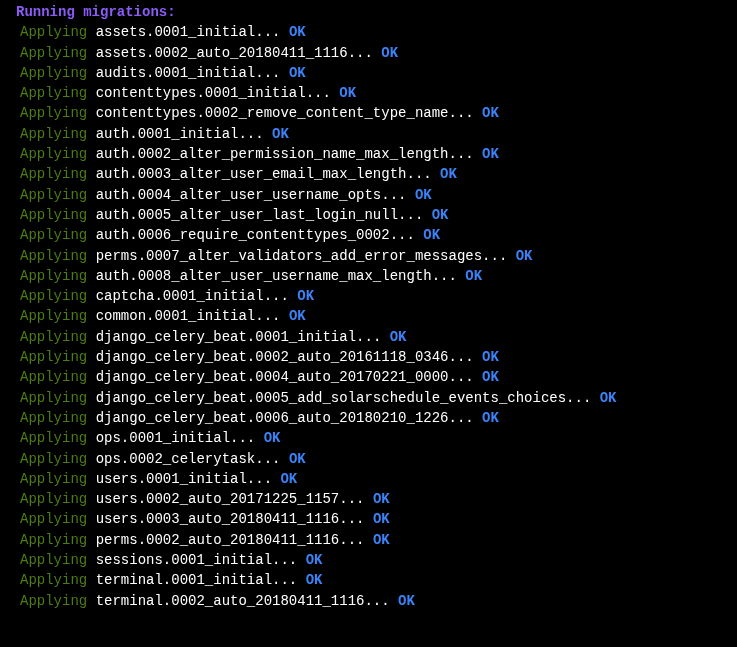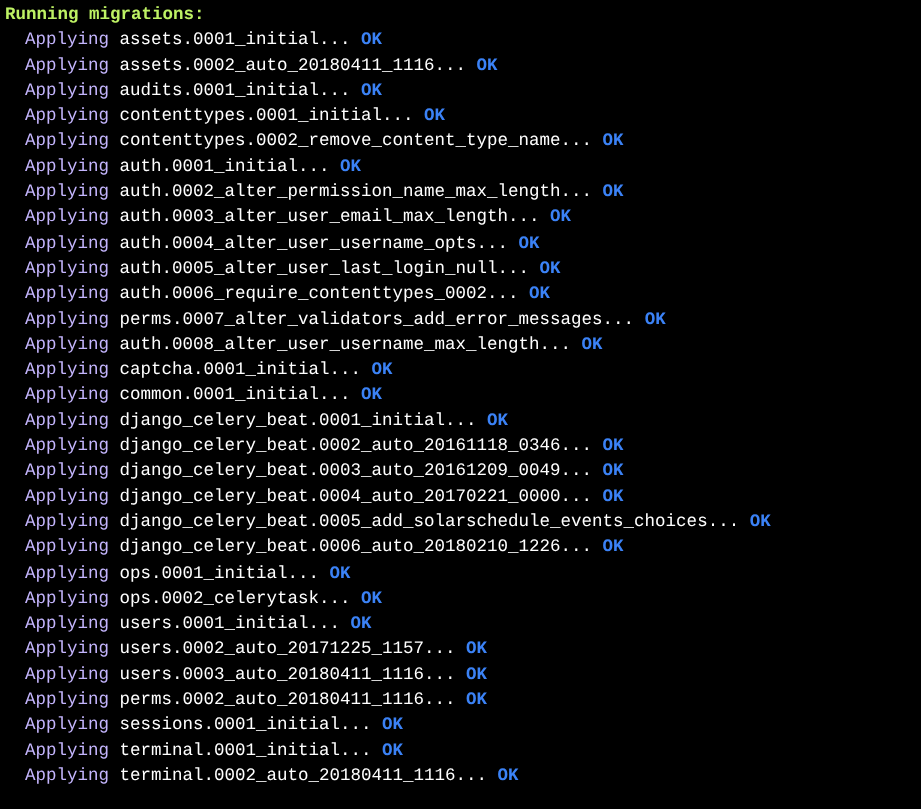--- a/index.html
+++ b/index.html
@@ -11,30 +11,30 @@
       background-color: #000000;
       font-family: "Consolas", "Monaco", "Courier New", monospace;
       font-size: 14px;
       line-height: 1.45;
       color: #ffffff;
       padding: 2px 0;
       width: 737px;
       overflow: hidden;
     }
     .header {
-      color: #bef264;
+      color: #8b5cf6;
       font-weight: bold;
-      padding-left: 4px;
+      padding-left: 16px;
     }
     .migration-line {
       padding-left: 20px;
       white-space: nowrap;
     }
     .applying {
-      color: #c4b5fd;
+      color: #4d7c0f;
     }
     .migration-name {
       color: #ffffff;
     }
     .ok {
       color: #3b82f6;
       font-weight: bold;
     }
   </style>
 </head>
@@ -52,21 +52,20 @@
     <div class="migration-line"><span class="applying">Applying </span><span class="migration-name">auth.0003_alter_user_email_max_length</span><span class="migration-name">... </span><span class="ok">OK</span></div>
     <div class="migration-line"><span class="applying">Applying </span><span class="migration-name">auth.0004_alter_user_username_opts</span><span class="migration-name">... </span><span class="ok">OK</span></div>
     <div class="migration-line"><span class="applying">Applying </span><span class="migration-name">auth.0005_alter_user_last_login_null</span><span class="migration-name">... </span><span class="ok">OK</span></div>
     <div class="migration-line"><span class="applying">Applying </span><span class="migration-name">auth.0006_require_contenttypes_0002</span><span class="migration-name">... </span><span class="ok">OK</span></div>
     <div class="migration-line"><span class="applying">Applying </span><span class="migration-name">perms.0007_alter_validators_add_error_messages</span><span class="migration-name">... </span><span class="ok">OK</span></div>
     <div class="migration-line"><span class="applying">Applying </span><span class="migration-name">auth.0008_alter_user_username_max_length</span><span class="migration-name">... </span><span class="ok">OK</span></div>
     <div class="migration-line"><span class="applying">Applying </span><span class="migration-name">captcha.0001_initial</span><span class="migration-name">... </span><span class="ok">OK</span></div>
     <div class="migration-line"><span class="applying">Applying </span><span class="migration-name">common.0001_initial</span><span class="migration-name">... </span><span class="ok">OK</span></div>
     <div class="migration-line"><span class="applying">Applying </span><span class="migration-name">django_celery_beat.0001_initial</span><span class="migration-name">... </span><span class="ok">OK</span></div>
     <div class="migration-line"><span class="applying">Applying </span><span class="migration-name">django_celery_beat.0002_auto_20161118_0346</span><span class="migration-name">... </span><span class="ok">OK</span></div>
-    <div class="migration-line"><span class="applying">Applying </span><span class="migration-name">django_celery_beat.0003_auto_20161209_0049</span><span class="migration-name">... </span><span class="ok">OK</span></div>
     <div class="migration-line"><span class="applying">Applying </span><span class="migration-name">django_celery_beat.0004_auto_20170221_0000</span><span class="migration-name">... </span><span class="ok">OK</span></div>
     <div class="migration-line"><span class="applying">Applying </span><span class="migration-name">django_celery_beat.0005_add_solarschedule_events_choices</span><span class="migration-name">... </span><span class="ok">OK</span></div>
     <div class="migration-line"><span class="applying">Applying </span><span class="migration-name">django_celery_beat.0006_auto_20180210_1226</span><span class="migration-name">... </span><span class="ok">OK</span></div>
     <div class="migration-line"><span class="applying">Applying </span><span class="migration-name">ops.0001_initial</span><span class="migration-name">... </span><span class="ok">OK</span></div>
     <div class="migration-line"><span class="applying">Applying </span><span class="migration-name">ops.0002_celerytask</span><span class="migration-name">... </span><span class="ok">OK</span></div>
     <div class="migration-line"><span class="applying">Applying </span><span class="migration-name">users.0001_initial</span><span class="migration-name">... </span><span class="ok">OK</span></div>
     <div class="migration-line"><span class="applying">Applying </span><span class="migration-name">users.0002_auto_20171225_1157</span><span class="migration-name">... </span><span class="ok">OK</span></div>
     <div class="migration-line"><span class="applying">Applying </span><span class="migration-name">users.0003_auto_20180411_1116</span><span class="migration-name">... </span><span class="ok">OK</span></div>
     <div class="migration-line"><span class="applying">Applying </span><span class="migration-name">perms.0002_auto_20180411_1116</span><span class="migration-name">... </span><span class="ok">OK</span></div>
     <div class="migration-line"><span class="applying">Applying </span><span class="migration-name">sessions.0001_initial</span><span class="migration-name">... </span><span class="ok">OK</span></div>

